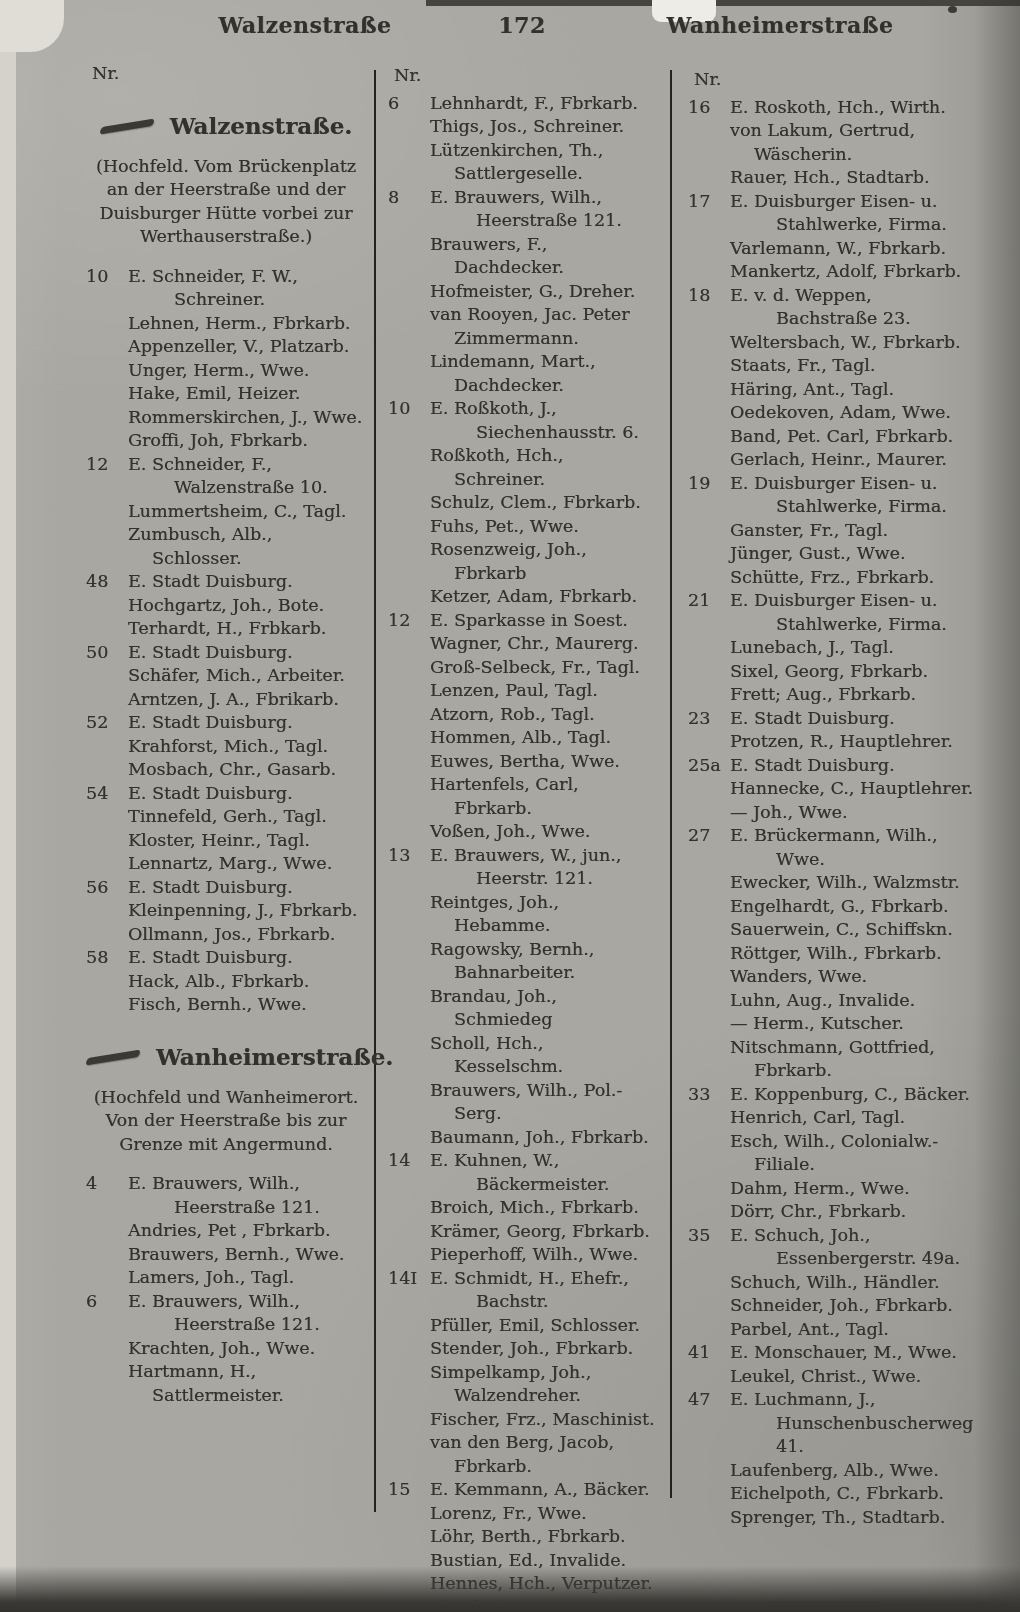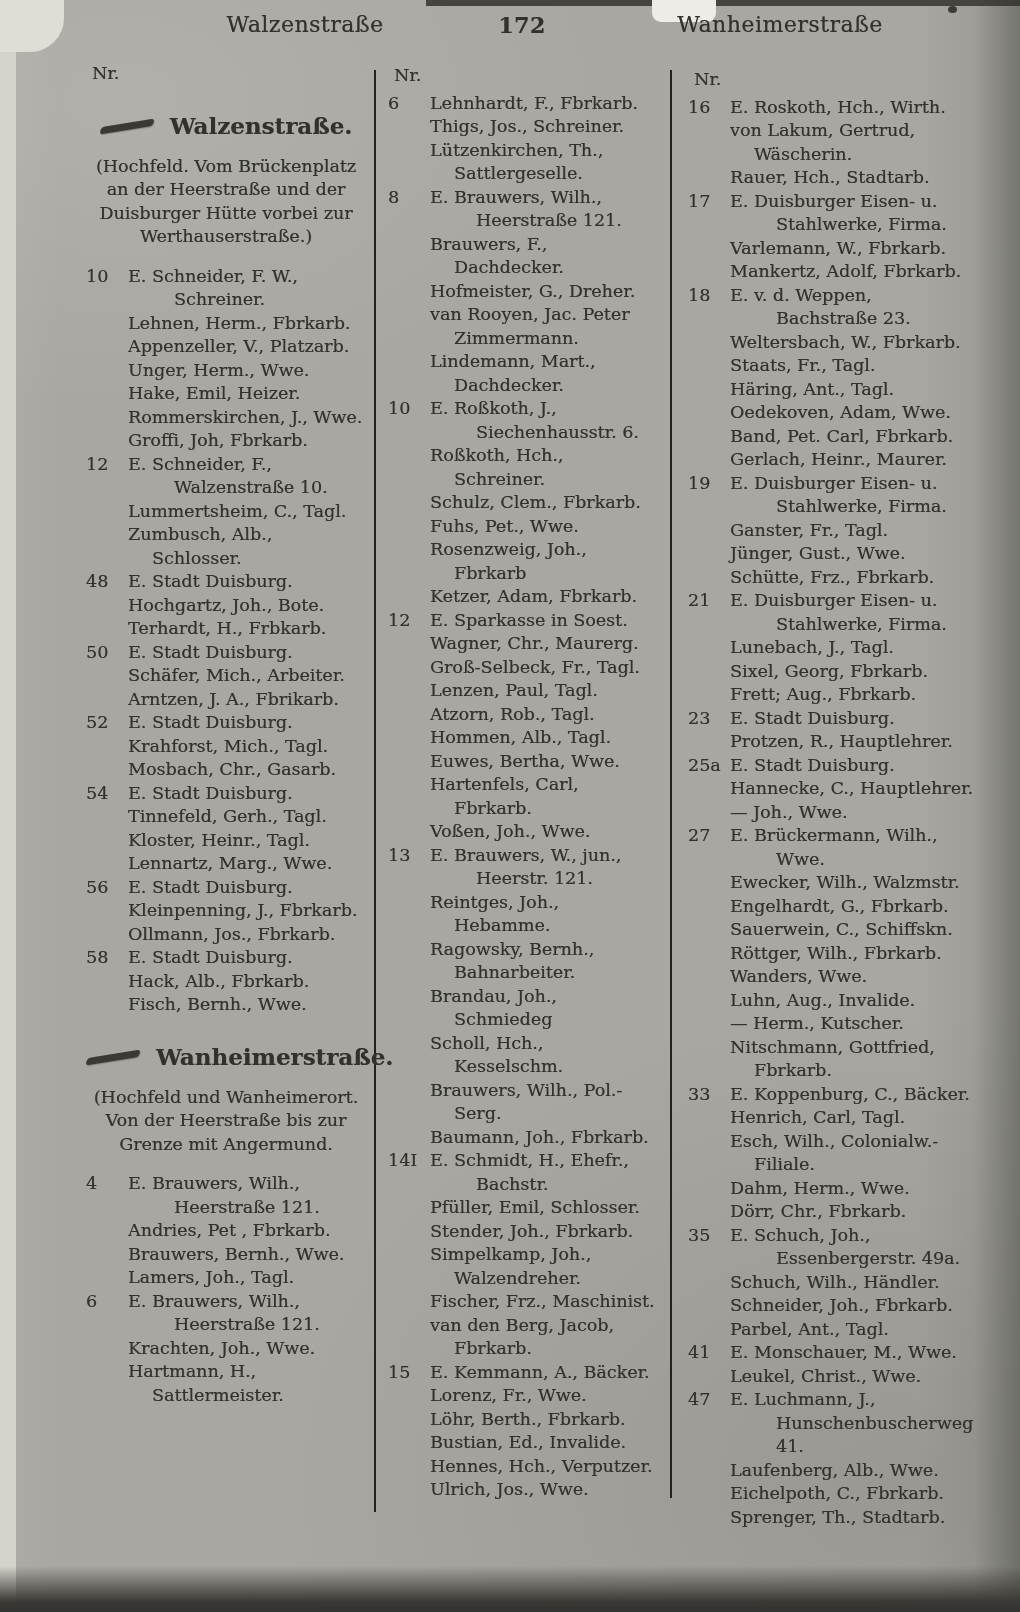--- a/index.html
+++ b/index.html
@@ -22,21 +22,21 @@
   
   .edge-left{position:absolute;left:0;top:0;width:16px;height:100%;background:#d4d2cb;}
   .corner-tl{position:absolute;left:0;top:0;width:64px;height:52px;background:#dfddd6;border-bottom-right-radius:34px;}
   .edge-top{position:absolute;left:426px;top:0;right:0;height:6px;background:#45443f;}
   .notch{position:absolute;left:652px;top:0;width:64px;height:22px;background:#edece7;border-radius:0 0 9px 9px;}
   .speck{position:absolute;left:948px;top:6px;width:9px;height:7px;background:#3c3b37;border-radius:50%;}
   .edge-right{position:absolute;right:0;top:0;width:46px;height:100%;background:linear-gradient(to right, rgba(40,40,36,0), rgba(40,40,36,.30));}
   .edge-bottom{position:absolute;left:0;bottom:0;width:100%;height:46px;background:linear-gradient(to bottom, rgba(44,43,40,0), #3a3935 78%, #333230);}
 
   
-  .run-head{position:absolute;top:12px;font-size:22px;font-weight:normal;text-align:center;letter-spacing:.5px;}
+  .run-head{position:absolute;top:12px;font-size:22px;font-weight:bold;text-align:center;letter-spacing:.5px;}
   .rh-left{left:168px;width:274px;}
   .rh-num{left:466px;width:112px;font-weight:bold;}
   .rh-right{left:630px;width:300px;}
 
   
   .divider{position:absolute;width:2px;background:#22221f;}
   .div1{left:374px;top:70px;height:1442px;}
   .div2{left:670px;top:70px;height:1428px;}
 
   
@@ -195,20 +195,27 @@
         <span class="num">13</span>
         <span class="owner">E. Brauwers, W., jun., Heerstr. 121.</span>
         <div class="res">Reintges, Joh., Hebamme.</div>
         <div class="res">Ragowsky, Bernh., Bahnarbeiter.</div>
         <div class="res">Brandau, Joh., Schmiedeg</div>
         <div class="res">Scholl, Hch., Kesselschm.</div>
         <div class="res">Brauwers, Wilh., Pol.-Serg.</div>
         <div class="res">Baumann, Joh., Fbrkarb.</div>
       </div>
       <div class="entry">
+        <span class="num">14</span>
+        <span class="owner">E. Kuhnen, W., Bäckermeister.</span>
+        <div class="res">Broich, Mich., Fbrkarb.</div>
+        <div class="res">Krämer, Georg, Fbrkarb.</div>
+        <div class="res">Pieperhoff, Wilh., Wwe.</div>
+      </div>
+      <div class="entry">
         <span class="num">14I</span>
         <span class="owner">E. Schmidt, H., Ehefr., Bachstr.</span>
         <div class="res">Pfüller, Emil, Schlosser.</div>
         <div class="res">Stender, Joh., Fbrkarb.</div>
         <div class="res">Simpelkamp, Joh., Walzendreher.</div>
         <div class="res">Fischer, Frz., Maschinist.</div>
         <div class="res">van den Berg, Jacob, Fbrkarb.</div>
       </div>
       <div class="entry">
         <span class="num">15</span>

